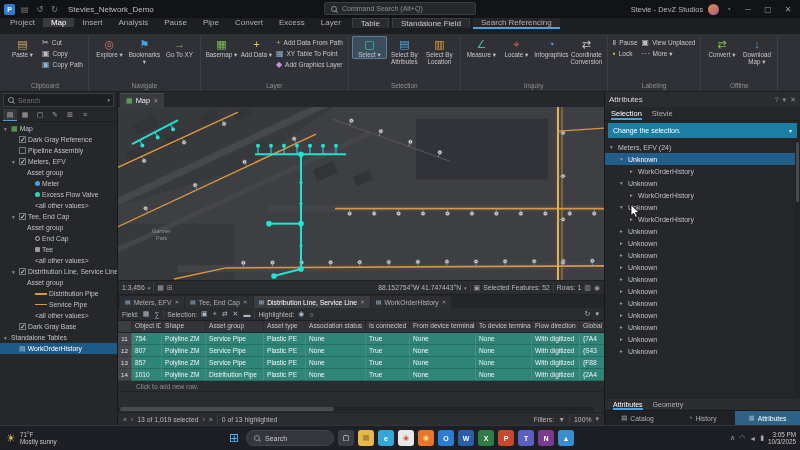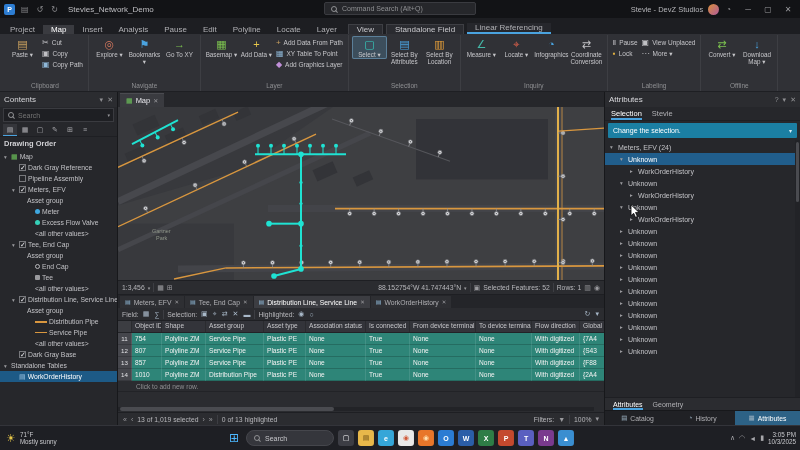--- a/index.html
+++ b/index.html
@@ -16,21 +16,21 @@
 #tb-cmdsearch{position:absolute;left:50%;top:2px;transform:translateX(-50%);width:152px;height:13px;background:#26272b;border:1px solid #3a3b40;border-radius:2px;display:flex;align-items:center;gap:4px;padding:0 5px;color:#8f9093;font-size:7px;white-space:nowrap}
 #tb-right{margin-left:auto;display:flex;align-items:center;gap:5px}
 #tb-user{font-size:7.5px;color:#b5b5b9;white-space:nowrap}
 .avatar{width:11px;height:11px;border-radius:50%;background:linear-gradient(135deg,#d98f3a,#b05a9a)}
 .winbtns{display:flex}
 .winbtn{width:20px;height:18px;display:flex;align-items:center;justify-content:center;color:#9a9a9e;font-size:8px}
 .mag{position:relative;width:8px;height:8px;flex:0 0 8px}
 .mag::before{content:"";position:absolute;width:4px;height:4px;border:1px solid #8f9093;border-radius:50%;left:1px;top:1px}
 .mag::after{content:"";position:absolute;width:3px;height:1px;background:#8f9093;transform:rotate(45deg);left:5px;top:6px}
 
-#ribbon-tabs{flex:0 0 16px;background:#1d1e22;display:flex;align-items:flex-end;padding-left:2px;font-size:8px}
+#ribbon-tabs{flex:0 0 16px;background:#1d1e22;display:flex;align-items:flex-start;padding-left:2px;font-size:8px}
 .rtab{display:flex;align-items:center;padding:0 8px;color:#b0b0b4;white-space:nowrap}
 .rtab.active{background:#3a3b40;color:#fff}
 .rtab.ctx{background:#2a2b30;border:1px solid #3e3f44;border-bottom:none;color:#c8c8cc;margin-left:3px}
 .ctx-gap{margin-left:16px}
 .rtab.ctx2{border-bottom:2px solid #4aa3df;background:#26272c;margin-left:3px}
 
 #ribbon{flex:0 0 58px;background:#303136;border-bottom:1px solid #1e1f23;display:flex;align-items:stretch;padding:1px 0 0 2px;overflow:hidden}
 .rgroup{display:flex;flex-direction:column;border-right:1px solid #3d3e43;padding:1px 3px 0}
 .rg-body{flex:1;display:flex;align-items:flex-start}
 .rg-label{font-size:6.5px;color:#8f9093;text-align:center;padding:0 0 2px;line-height:1}
@@ -160,27 +160,27 @@
       </div>
     </div>
   </div>
 
   <div id="ribbon-tabs">
       <div class="rtab">Project</div>
       <div class="rtab active">Map</div>
       <div class="rtab">Insert</div>
       <div class="rtab">Analysis</div>
       <div class="rtab">Pause</div>
-      <div class="rtab">Edit</div>
-      <div class="rtab">Polyline</div>
-      <div class="rtab">Locate</div>
+      <div class="rtab">Pipe</div>
+      <div class="rtab">Convert</div>
+      <div class="rtab">Excess</div>
       <div class="rtab">Layer</div>
-      <div class="rtab ctx ctx-gap">View</div>
+      <div class="rtab ctx ctx-gap">Table</div>
       <div class="rtab ctx">Standalone Field</div>
-      <div class="rtab ctx2">Linear Referencing</div>
+      <div class="rtab ctx2">Search Referencing</div>
     </div>
 
   <div id="ribbon">
       <div class="rgroup">
         <div class="rg-body">
           <div class="btn-lg">
             <div class="ic" style="color: rgb(201, 160, 95);">▤</div>
             <div class="lb">Paste ▾</div>
           </div>
           <div class="btn-col">
@@ -318,41 +318,33 @@
             <div class="lb">Download Map ▾</div>
           </div>
         </div>
         <div class="rg-label">Offline</div>
       </div>
     </div>
 
   <div id="main">
 
     <div id="contents">
-      <div class="panel-header">
-        <span>Contents</span>
-        <span class="ph-icons">
-          <span>▾</span>
-          <span>✕</span>
-        </span>
-      </div>
       <div class="psearch">
         <span class="mag"></span>
         <input placeholder="Search" style="">
         <span class="dd">▾</span>
       </div>
       <div id="contents-icons">
           <div class="cicon active">▤</div>
           <div class="cicon">▦</div>
           <div class="cicon">▢</div>
           <div class="cicon">✎</div>
           <div class="cicon">⊞</div>
           <div class="cicon">≡</div>
         </div>
-      <div id="drawing-order">Drawing Order</div>
       <div id="ctree">
           <div class="crow" style="padding-left: 2px;">
             <span class="ex">▾</span>
             <span class="tic" style="color: rgb(107, 191, 89);">▦</span>
             <span>Map</span>
           </div>
           <div class="crow" style="padding-left: 10px;">
             <span class="ex"></span>
             <span class="cb on"></span>
             <span>Dark Gray Reference</span>

